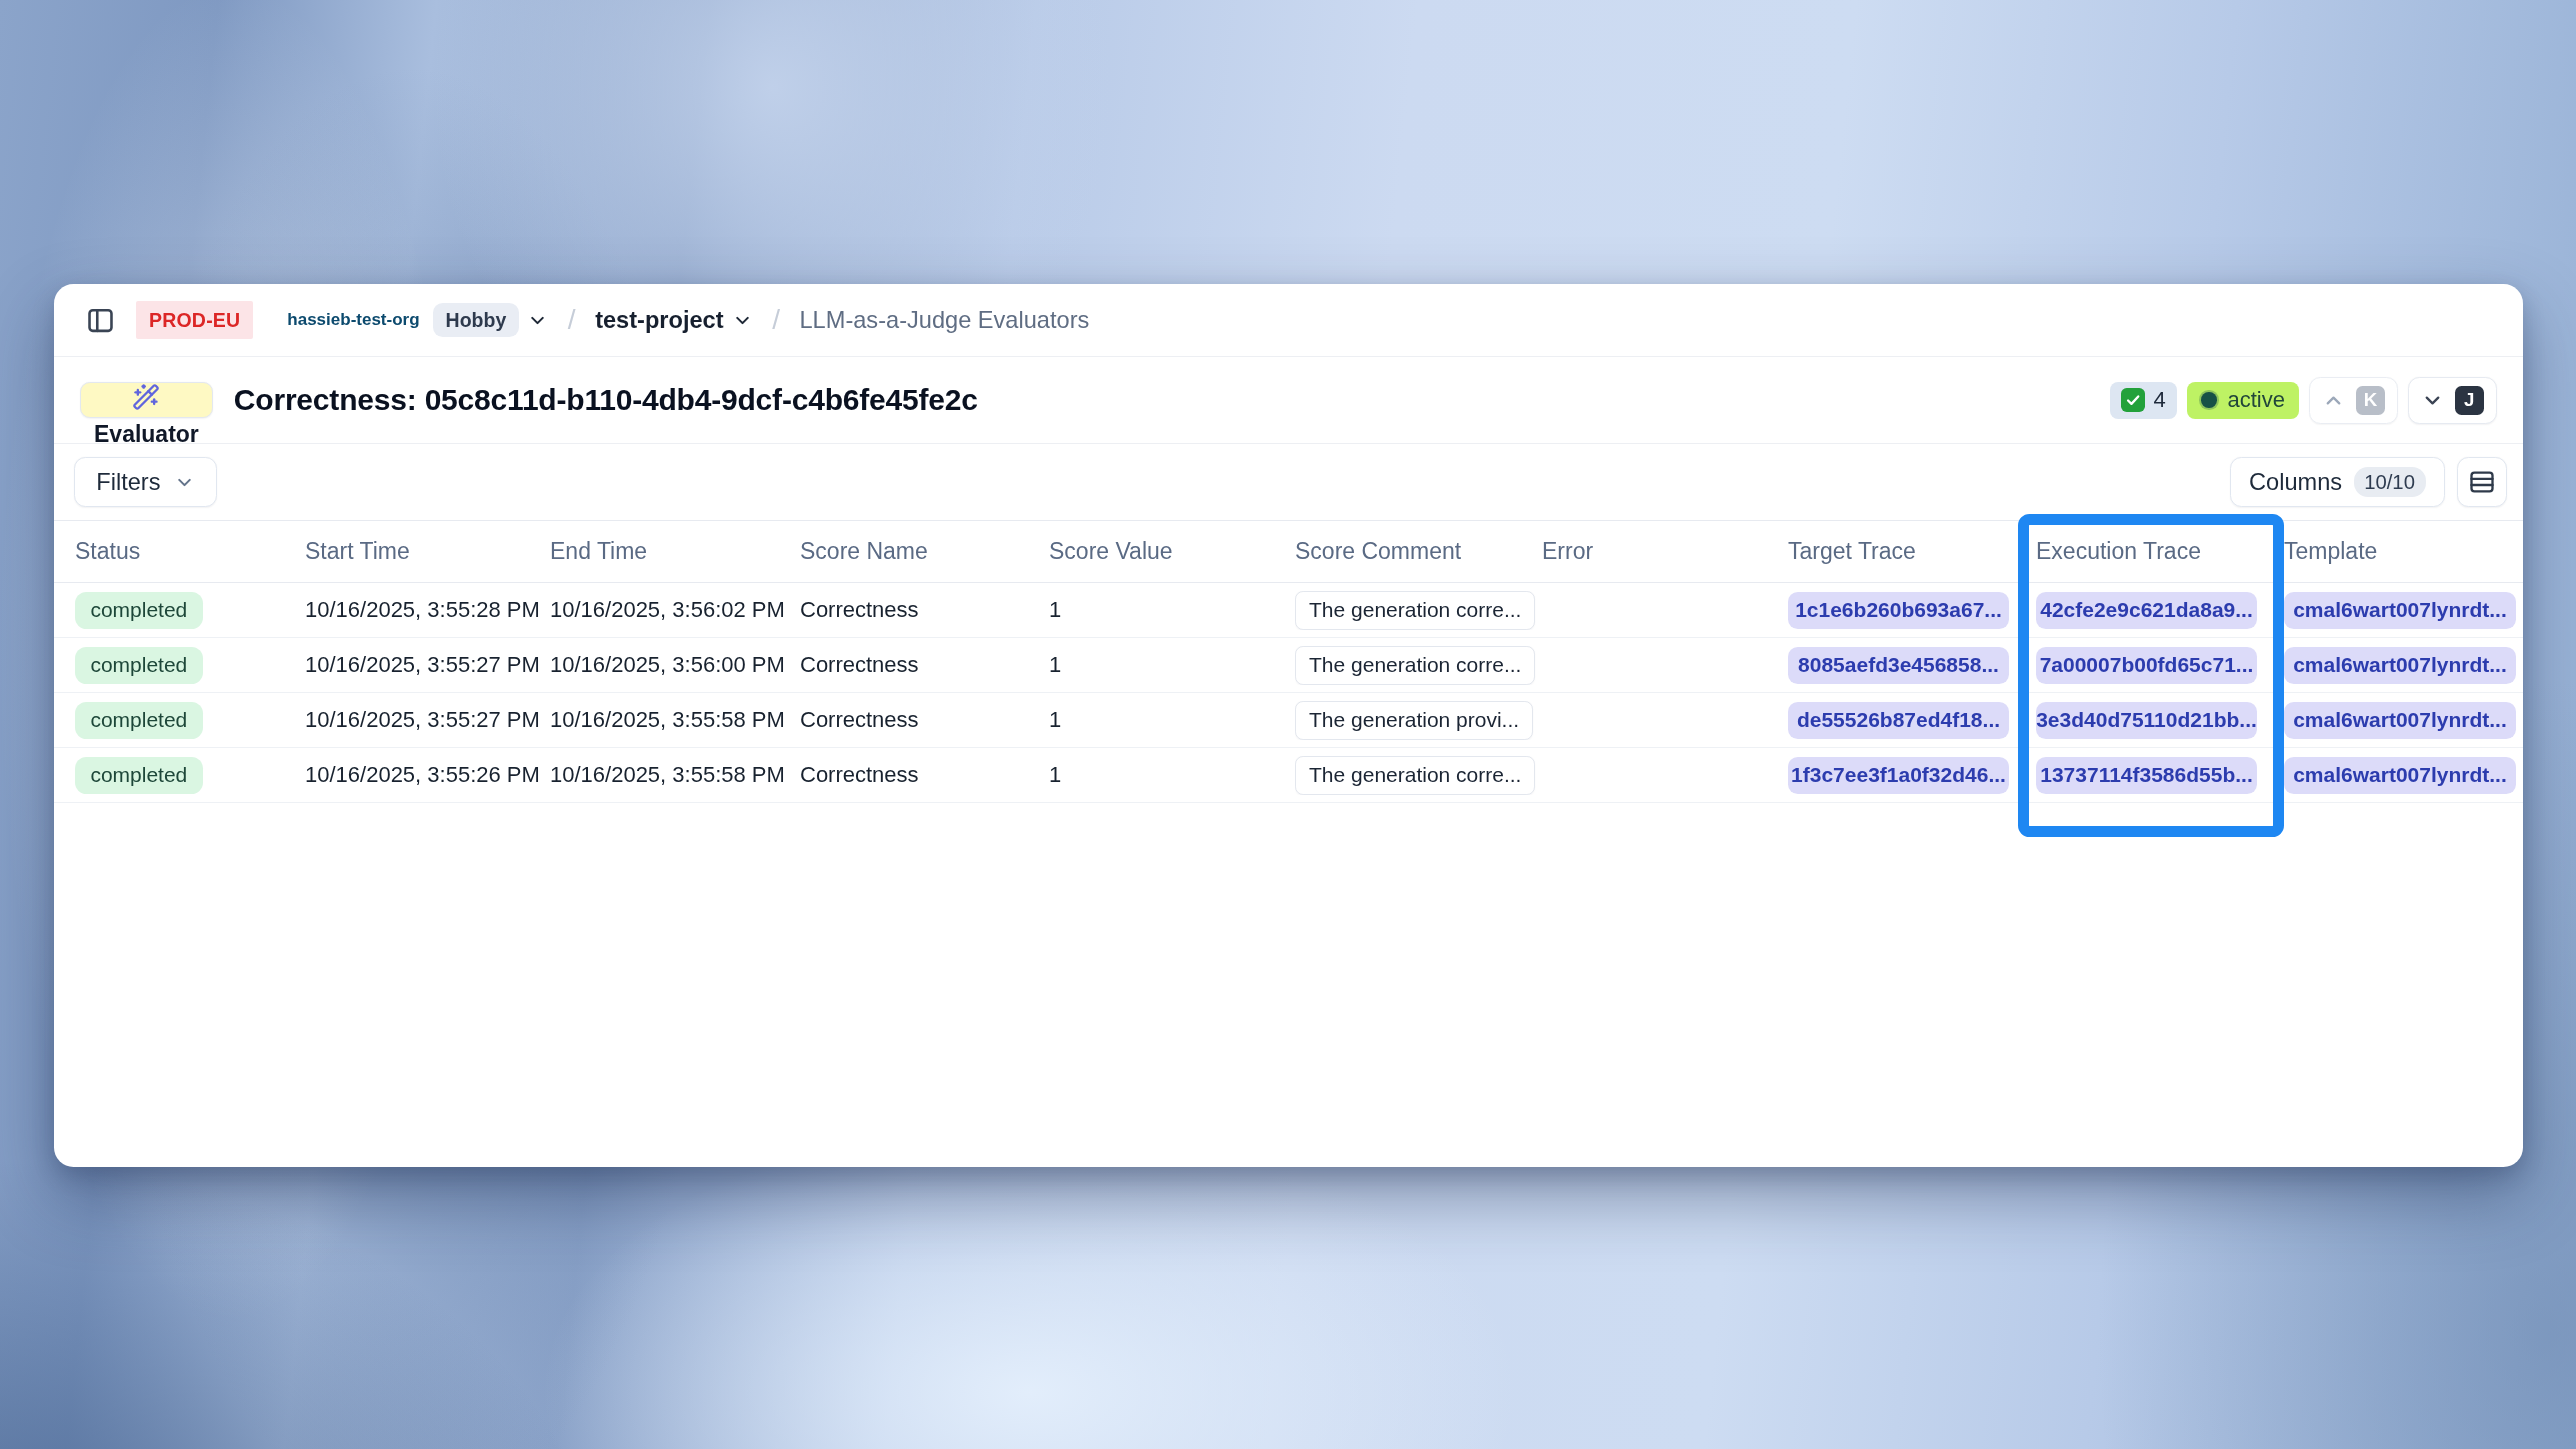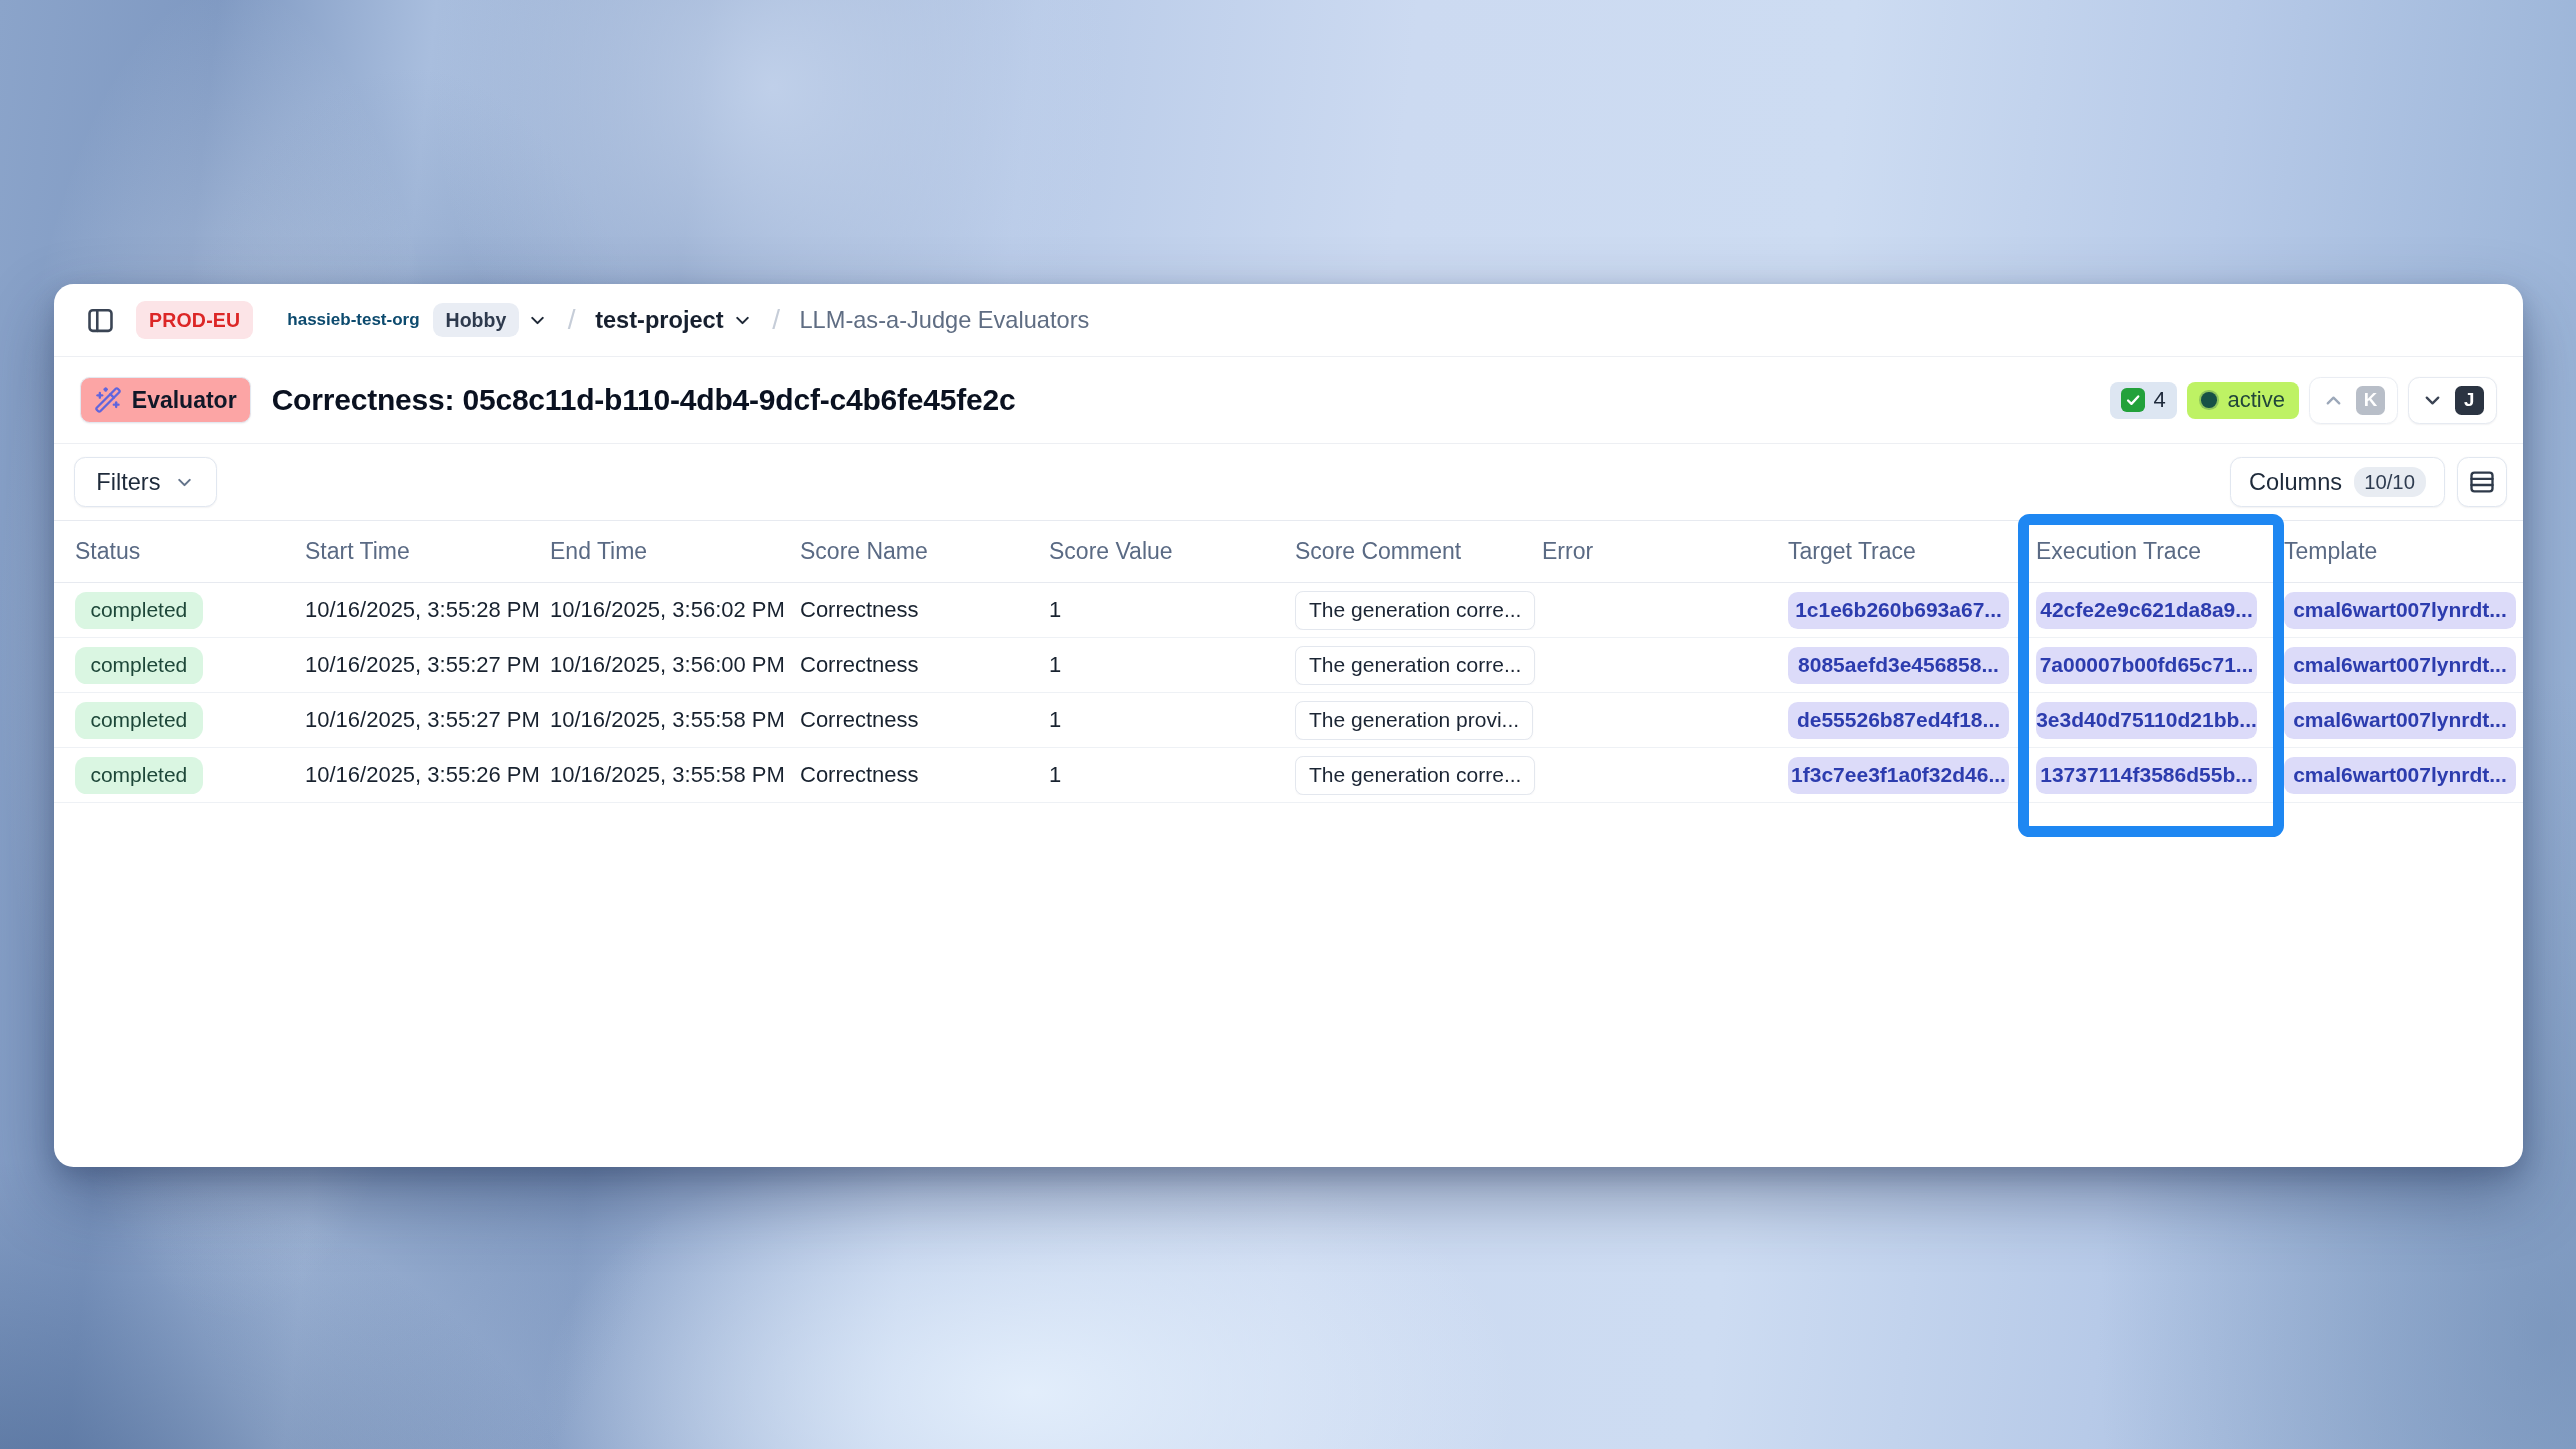--- a/index.html
+++ b/index.html
@@ -20,31 +20,31 @@
 
   .window {
     position:absolute; left:54px; top:284px; width:2469px; height:883px;
     background:#fff; border-radius:19.5px; overflow:hidden;
     box-shadow:0 29px 69px rgba(24,41,78,.42), 0 8.1px 21px rgba(24,41,78,.22);
   }
 
   
   .crumbbar { height:73px; display:flex; align-items:center; padding:0 28px; border-bottom:0.8px solid #edeff3; }
   .panel-toggle { width:36px; height:36px; display:flex; align-items:center; justify-content:center; cursor:pointer; margin-right:18px; }
-  .env-badge { background:#fce4e7; color:#dc2626; font-size:19.5px; font-weight:600; border-radius:9px; padding:7.3px 13px; letter-spacing:0.2px; }
+  .env-badge { background:#fce4e7; color:#dc2626; font-size:19.5px; font-weight:600; border-radius:2px; padding:7.3px 13px; letter-spacing:0.2px; }
   .crumb-org { font-size:17px; font-weight:600; color:#0c4a6e; margin-left:34px; }
   .plan-badge { background:#e9edf4; color:#2e3a4d; font-size:19.5px; font-weight:700; border-radius:9.8px; padding:5.7px 13px; margin-left:13px; }
   .crumb-chevron { display:flex; align-items:center; margin-left:8.1px; }
   .crumb-sep { color:#c6cdd8; font-size:28px; font-weight:300; margin:0 19.5px; }
   .crumb-project { font-size:23.6px; font-weight:600; color:#17202f; }
   .crumb-page { font-size:23.6px; color:#5f6d83; }
 
   
   .titlebar { height:87px; display:flex; align-items:center; padding:0 26px; border-bottom:0.8px solid #edeff3; }
-  .evaluator-badge { display:inline-flex; align-items:center; gap:9.8px; height:46px; border:1.2px solid #e3e8f0; border-radius:9.8px; padding:0 13px; font-size:23px; font-weight:600; color:#101828; box-shadow:0 0.8px 1.6px rgba(16,24,40,.05); background:#fca5a5; }
+  .evaluator-badge { display:inline-flex; align-items:center; gap:9.8px; height:36px; border:1.2px solid #e3e8f0; border-radius:9.8px; padding:0 13px; font-size:23px; font-weight:600; color:#101828; box-shadow:0 0.8px 1.6px rgba(16,24,40,.05); background:#fef9c3;flex-direction:column; }
   .run-title { font-size:30px; font-weight:700; color:#0a1120; letter-spacing:-0.2px; margin-left:21px; white-space:nowrap; }
   .titlebar-right { margin-left:auto; display:flex; align-items:center; gap:9.8px; }
   .count-badge { display:inline-flex; align-items:center; gap:8.1px; height:37px; background:#dde6f2; border-radius:8.1px; padding:0 11.4px; font-size:22px; color:#1e293b; font-weight:500; }
   .check-glyph { width:24.4px; height:24.4px; background:#23a13b; border-radius:5.7px; display:flex; align-items:center; justify-content:center; }
   .active-badge { display:inline-flex; align-items:center; gap:10.6px; height:37px; background:#bef264; border-radius:8.1px; padding:0 14.6px; font-size:22px; color:#21463a; }
   .active-dot { width:15.4px; height:15.4px; border-radius:50%; background:#175146; box-shadow:0 0 0 2px rgba(23,81,70,.28); }
   .nav-btn { display:inline-flex; align-items:center; justify-content:center; gap:10.6px; height:47px; padding:0 12.2px; background:#fff; border:1.2px solid #e6eaf1; border-radius:11.4px; box-shadow:0 0.8px 1.6px rgba(16,24,40,.05); cursor:pointer; }
   .nav-btn.prev { opacity:.82; }
   .key-badge { width:29px; height:29px; border-radius:6.5px; color:#fff; font-size:18.7px; font-weight:600; display:flex; align-items:center; justify-content:center; }
   .key-k { background:#a9b0bc; }

